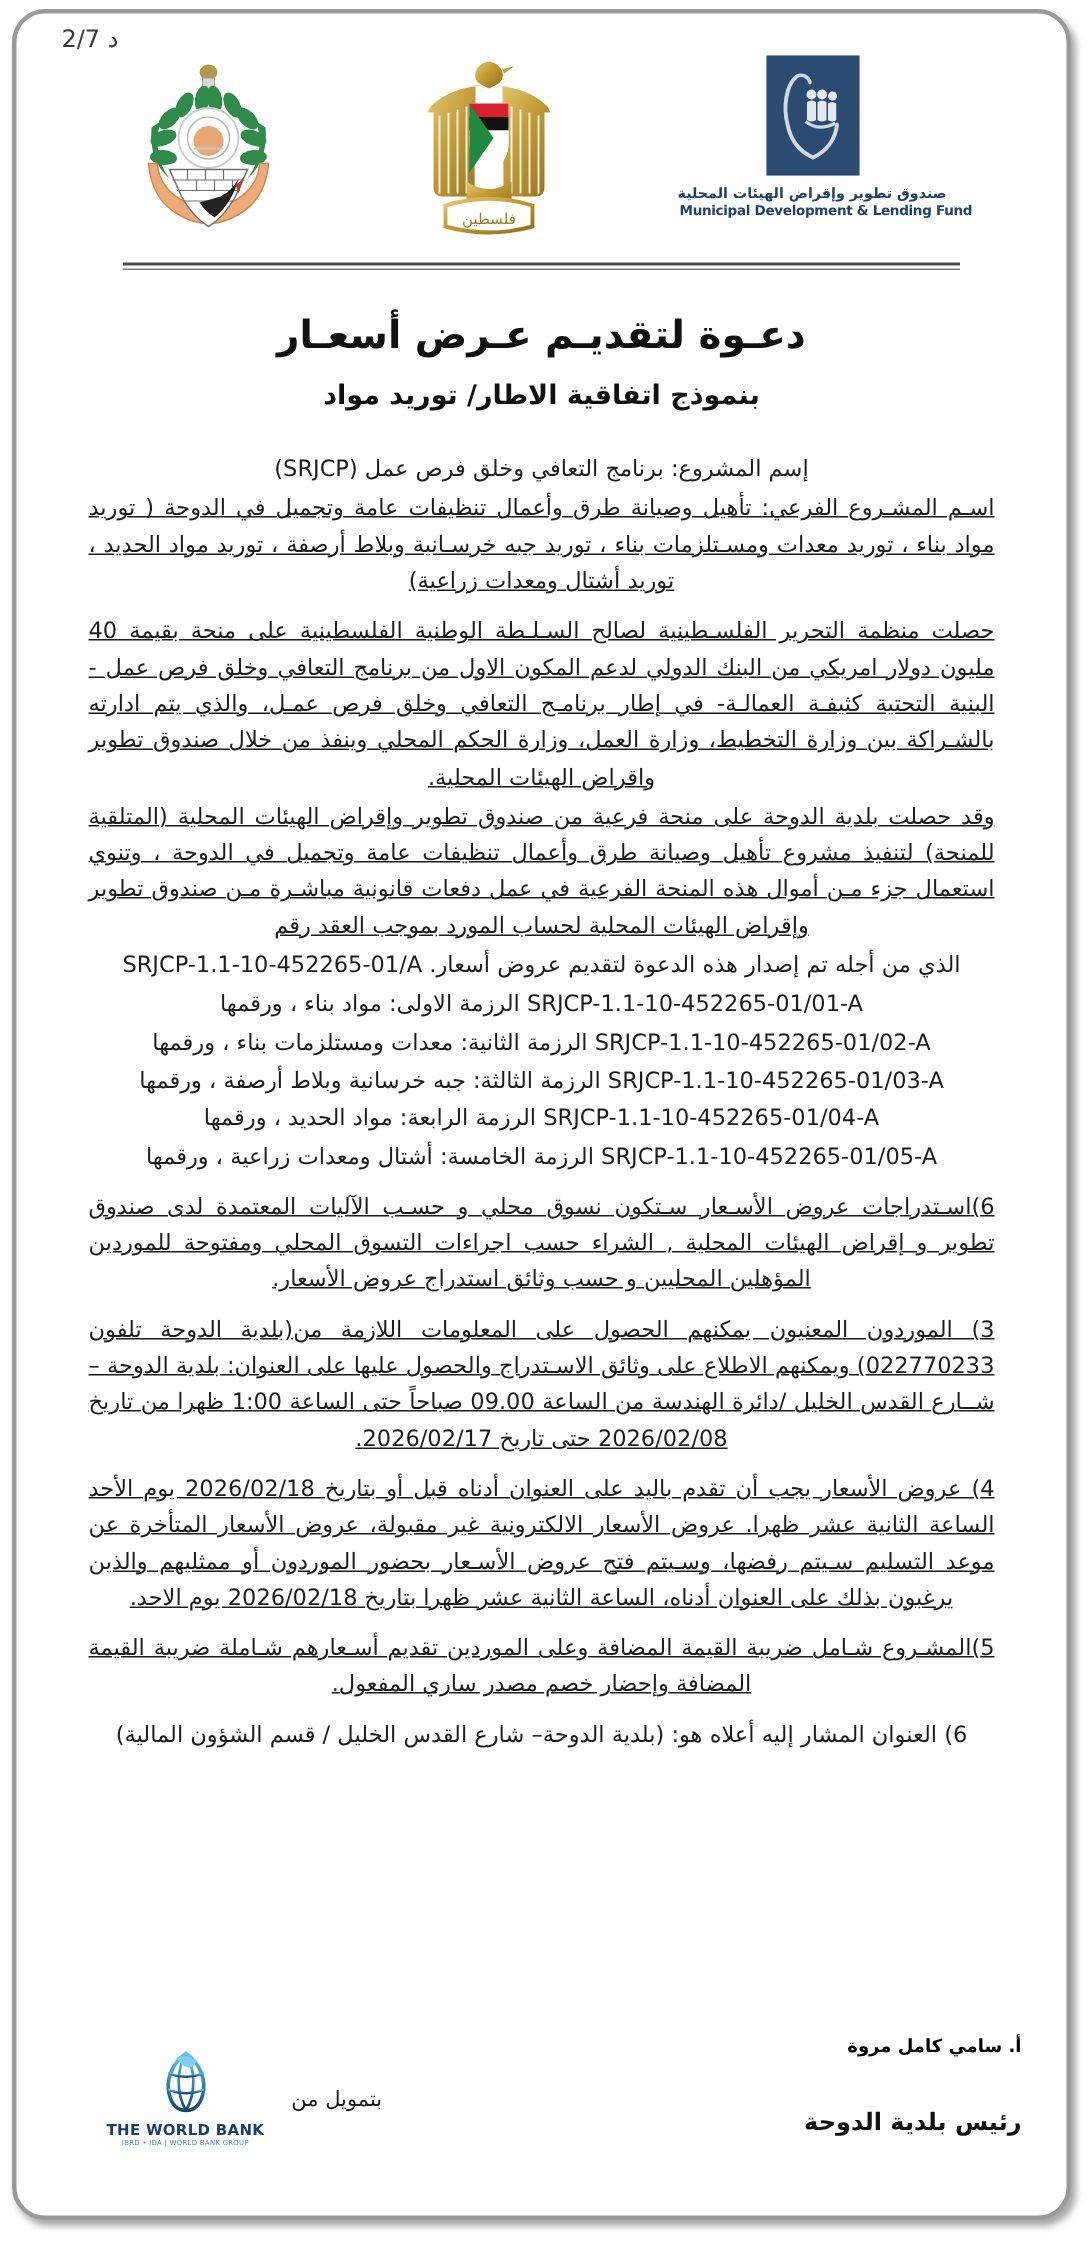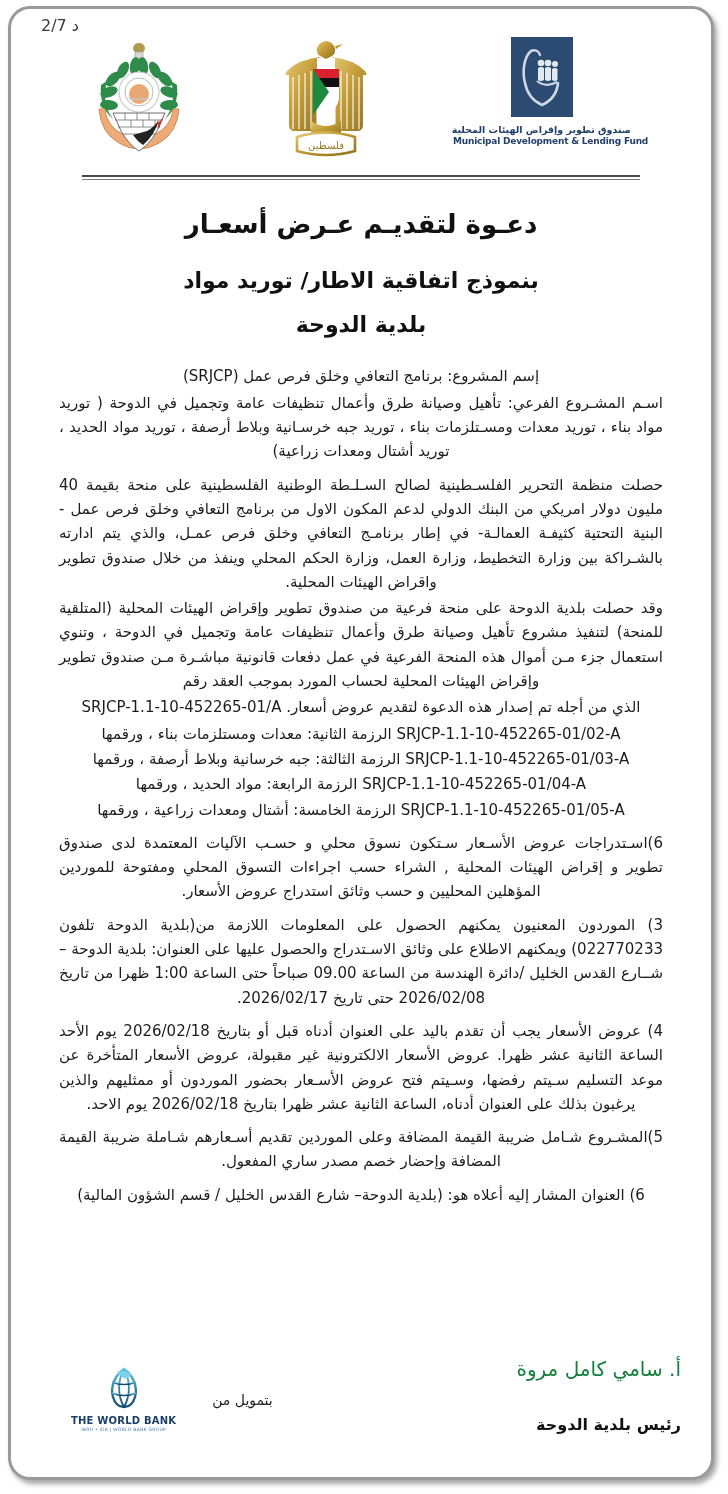--- a/index.html
+++ b/index.html
@@ -101,35 +101,35 @@
     text-align: center;
     margin-top: 24px;
     direction: rtl;
   }
   .title-line {
     font-weight: bold;
     color: #111111;
     line-height: 1.55;
   }
   .title-line.l1 { font-size: 26px; letter-spacing: 0.5px; }
-  .title-line.l2 { font-size: 22px; margin-top: 20px; }
+  .title-line.l2 { font-size: 18px; margin-top: 6px; }
   .title-line.l3 { font-size: 22px; margin-top: 10px; }
 
   
   .body-wrap {
     direction: rtl;
     text-align: justify;
     text-align-last: center;
     margin: 22px 22px 0 22px;
     font-size: 15px;
     line-height: 1.62;
     color: #1c1c1c;
   }
   .para { margin: 0 0 2px 0; }
-  .para.tight { text-align: justify; text-align-last: center; }
+  .para.tight { text-align: justify; text-align-last: center; text-decoration: underline; }
   .para.center { text-align: right; text-align-last: center; }
   .para.gap { margin-top: 9px; }
   .lot-line {
     text-align: center;
     direction: rtl;
     margin: 1px 0;
     font-size: 15px;
   }
   .lotnum {
     direction: ltr;
@@ -146,30 +146,30 @@
     height: 96px;
     direction: rtl;
   }
   .sign-block {
     position: absolute;
     right: 30px;
     top: 2px;
     text-align: right;
     direction: rtl;
   }
-  .sign-name { font-size: 20px; font-weight: normal; color: #15803d; }
+  .sign-name { font-size: 12px; font-weight: bold; color: #000000; }
   .sign-role { font-size: 16px; font-weight: bold; color: #111; margin-top: 34px; }
 
   .funded-block {
     position: absolute;
     left: 60px;
     top: 12px;
     display: flex;
     align-items: center;
-    gap: 36px;
+    gap: 18px;
     direction: rtl;
     justify-content: center;
   }
   .funded-label { font-size: 14px; color: #1c1c1c; }
   .wb-logo { text-align: center; }
   .wb-name {
     font-size: 10px; font-weight: bold; color: #1b3f6b;
     letter-spacing: 0.2px; direction: ltr; margin-top: 2px;
   }
   .wb-sub {
@@ -301,36 +301,39 @@
           <path d="M74 86 q4 -2 6 -6 l-4 12z" fill="#c0392b"></path>
         </svg>
       </div>
     </div>
 
     <div class="divider"></div>
 
     <div class="title-wrap">
       <div class="title-line l1">دعـوة لتقديـم عـرض أسعـار</div>
       <div class="title-line l2">بنموذج اتفاقية الاطار/ توريد مواد</div>
-      <div class="title-line l3">بلدية الدوحة</div>
     </div>
 
     <div class="body-wrap">
 
       <p class="para center">إسم المشروع: برنامج التعافي وخلق فرص عمل (SRJCP)</p>
       <p class="para tight">اسـم المشـروع الفرعي: تأهيل وصيانة طرق وأعمال تنظيفات عامة وتجميل في الدوحة ( توريد مواد بناء ، توريد معدات ومسـتلزمات بناء ، توريد جبه خرسـانية وبلاط أرصفة ، توريد مواد الحديد ، توريد أشتال ومعدات زراعية)</p>
       <p class="para tight gap">حصلت منظمة التحرير الفلسـطينية لصالح السـلـطة الوطنية الفلسطينية على منحة بقيمة 40 مليون دولار امريكي من البنك الدولي لدعم المكون الاول من برنامج التعافي وخلق فرص عمل - البنية التحتية كثيفـة العمالـة- في إطار برنامـج التعافي وخلق فرص عمـل، والذي يتم ادارته بالشـراكة بين وزارة التخطيط، وزارة العمل، وزارة الحكم المحلي وينفذ من خلال صندوق تطوير واقراض الهيئات المحلية.</p>
       <p class="para tight">وقد حصلت بلدية الدوحة على منحة فرعية من صندوق تطوير وإقراض الهيئات المحلية (المتلقية للمنحة) لتنفيذ مشروع  تأهيل وصيانة طرق وأعمال تنظيفات عامة وتجميل في الدوحة ، وتنوي استعمال جزء مـن أموال هذه المنحة الفرعية في عمل دفعات قانونية مباشـرة مـن صندوق تطوير وإقراض الهيئات المحلية لحساب المورد بموجب العقد رقم</p>
 
       <p class="para center">
         <span>الذي من أجله تم إصدار هذه الدعوة لتقديم عروض أسعار.</span>
         <span class="num">SRJCP-1.1-10-452265-01/A</span>
       </p>
 
 
+      <div class="lot-line">
+        <span class="lotnum">SRJCP-1.1-10-452265-01/01-A</span>
+        <span>الرزمة الاولى: مواد بناء ، ورقمها</span>
+      </div>
       <div class="lot-line">
         <span class="lotnum">SRJCP-1.1-10-452265-01/02-A</span>
         <span>الرزمة الثانية: معدات ومستلزمات بناء ، ورقمها</span>
       </div>
       <div class="lot-line">
         <span class="lotnum">SRJCP-1.1-10-452265-01/03-A</span>
         <span>الرزمة الثالثة:  جبه خرسانية وبلاط أرصفة ، ورقمها</span>
       </div>
       <div class="lot-line">
         <span class="lotnum">SRJCP-1.1-10-452265-01/04-A</span>

